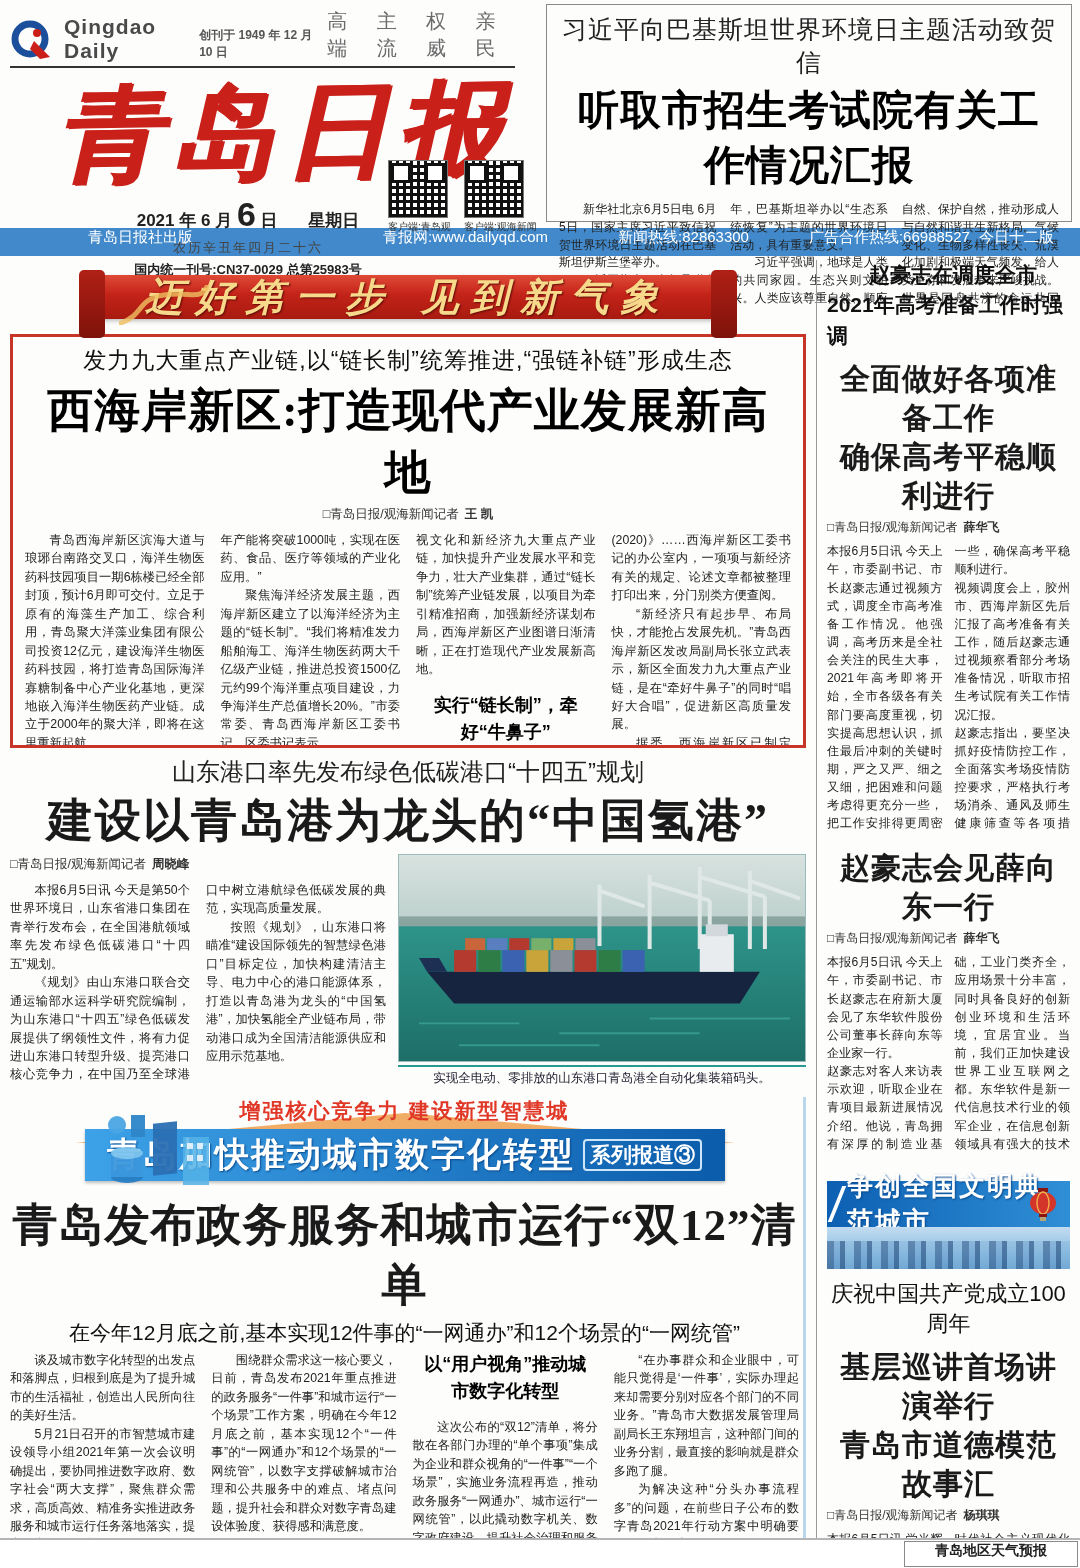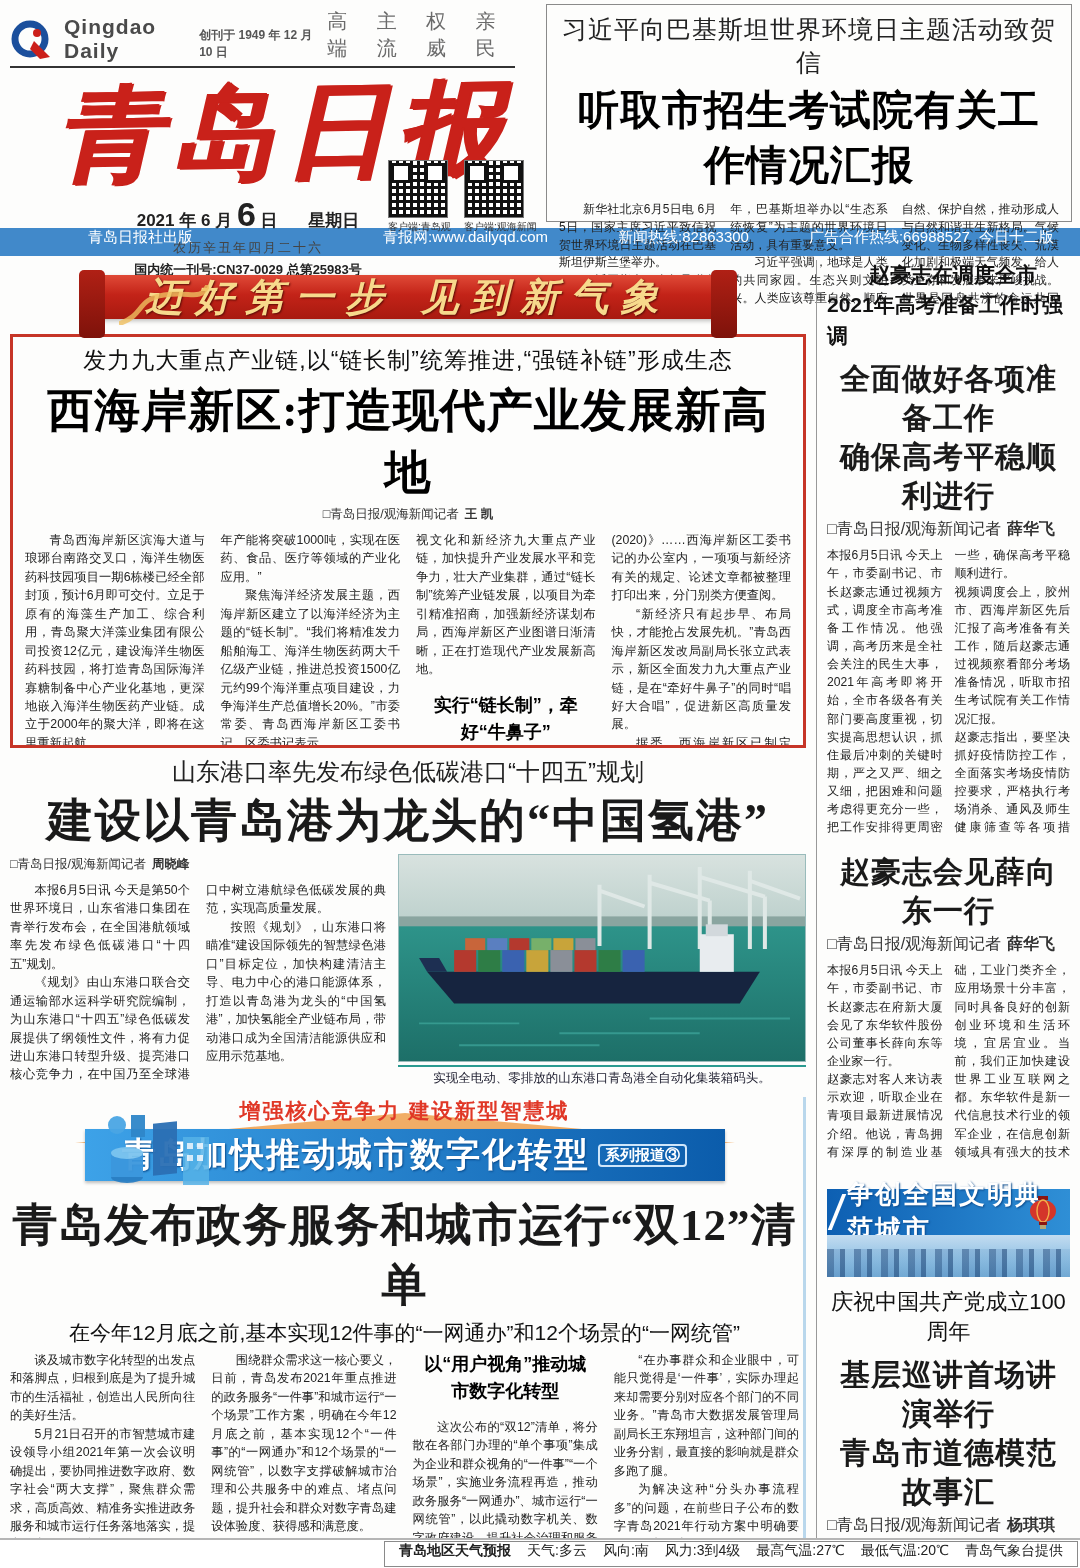--- a/index.html
+++ b/index.html
@@ -110,32 +110,32 @@
             width:0; height:0; border-left:330px solid transparent; border-right:330px solid transparent;
             border-bottom:30px solid #ef9f4b; opacity:.85; }
   .dg-slogan { position:relative; text-align:center; color:#e03726; font-weight:bold;
                font-size:21px; letter-spacing:2px; }
   .dg-ribbon { position:relative; margin:4px auto 0; width:640px; height:52px;
                background:linear-gradient(90deg,#3da2e8,#0b5cab);
                display:flex; align-items:center; justify-content:center;
                box-shadow:0 2px 3px rgba(0,0,0,.25); }
   .dg-ribbon-text { color:#fff; font-weight:900; font-size:34px; letter-spacing:2px;
                     font-family:"Liberation Serif", serif; text-shadow:1px 1px 2px #084a8c; }
-  .dg-badge { color:#fff; font-size:15px; font-weight:bold; margin-left:8px;
+  .dg-badge { color:#fff; font-size:21px; font-weight:bold; margin-left:8px;
               border:2px solid #cfe6fa; border-radius:4px; padding:0 5px; }
   .dg-icons { position:absolute; left:18px; top:-22px; }
   .headline-dg { font-size:45px; font-weight:900; text-align:center; letter-spacing:1px; margin-top:2px; }
   .dg-deck { font-size:21px; text-align:center; margin:4px 0 2px; color:#111; }
   .dg-body { height:238px; overflow:hidden; margin-top:4px; }
 
   
   .r-kicker { font-size:21px; font-weight:600; line-height:1.45; color:#111; text-indent:2em; }
   .r-headline { font-size:30px; font-weight:900; text-align:center; line-height:1.3;
                 margin:8px 0 4px; letter-spacing:1px; }
-  .r-byline { font-size:16px; color:#333; margin:2px 0 6px; }
+  .r-byline { font-size:12px; color:#333; margin:2px 0 6px; }
   .r-byline b { margin-left:6px; }
   .r-body { column-count:2; column-gap:12px; font-size:12.1px; line-height:1.5;
             text-align:justify; color:#222; overflow:hidden; }
   .r-art1 .r-body { height:292px; }
   .r-art2 { margin-top:14px; }
   .r-art2 .r-body { height:216px; }
   .civil-banner { margin:12px 0 10px; }
   .civil-top { height:46px; background:linear-gradient(90deg,#0d5fb2,#2f8fd6);
                display:flex; align-items:center; position:relative; padding-left:20px; }
   .civil-slash { position:absolute; left:8px; top:5px; width:4px; height:36px; background:#fff;
@@ -149,22 +149,22 @@
                  rgba(30,70,120,.6) 13px 18px, rgba(120,170,210,.3) 18px 27px);
       top:14px; }
   .r-art3 .kicker-sm { font-size:22px; text-align:center; color:#111; margin-top:2px; }
   .r-art3 .r-headline { font-size:30px; }
   .r-art3 .r-body { height:284px; }
 
   
   .bottom-bar { position:absolute; left:0; right:0; bottom:0; height:30px;
                 border-top:2px solid #b5b5b5; background:#fff; display:flex;
                 justify-content:flex-end; align-items:center; }
-  .weather-box { border:1px solid #8a8a8a; height:26px; display:flex; 
-                 gap:16px; padding:0 14px; margin-right:2px; font-size:14px; color:#222; }
+  .weather-box { border:1px solid #8a8a8a; height:26px; display:flex; align-items:center;
+                 gap:16px; padding:0 30px; margin-right:2px; font-size:14px; color:#222;flex-direction:column; }
   .weather-box .w-title { font-weight:bold; }
 </style>
 </head>
 <body>
 
 <div class="page">
 
   <div class="masthead">
     <div class="mast-left">
       <div class="mast-top">

